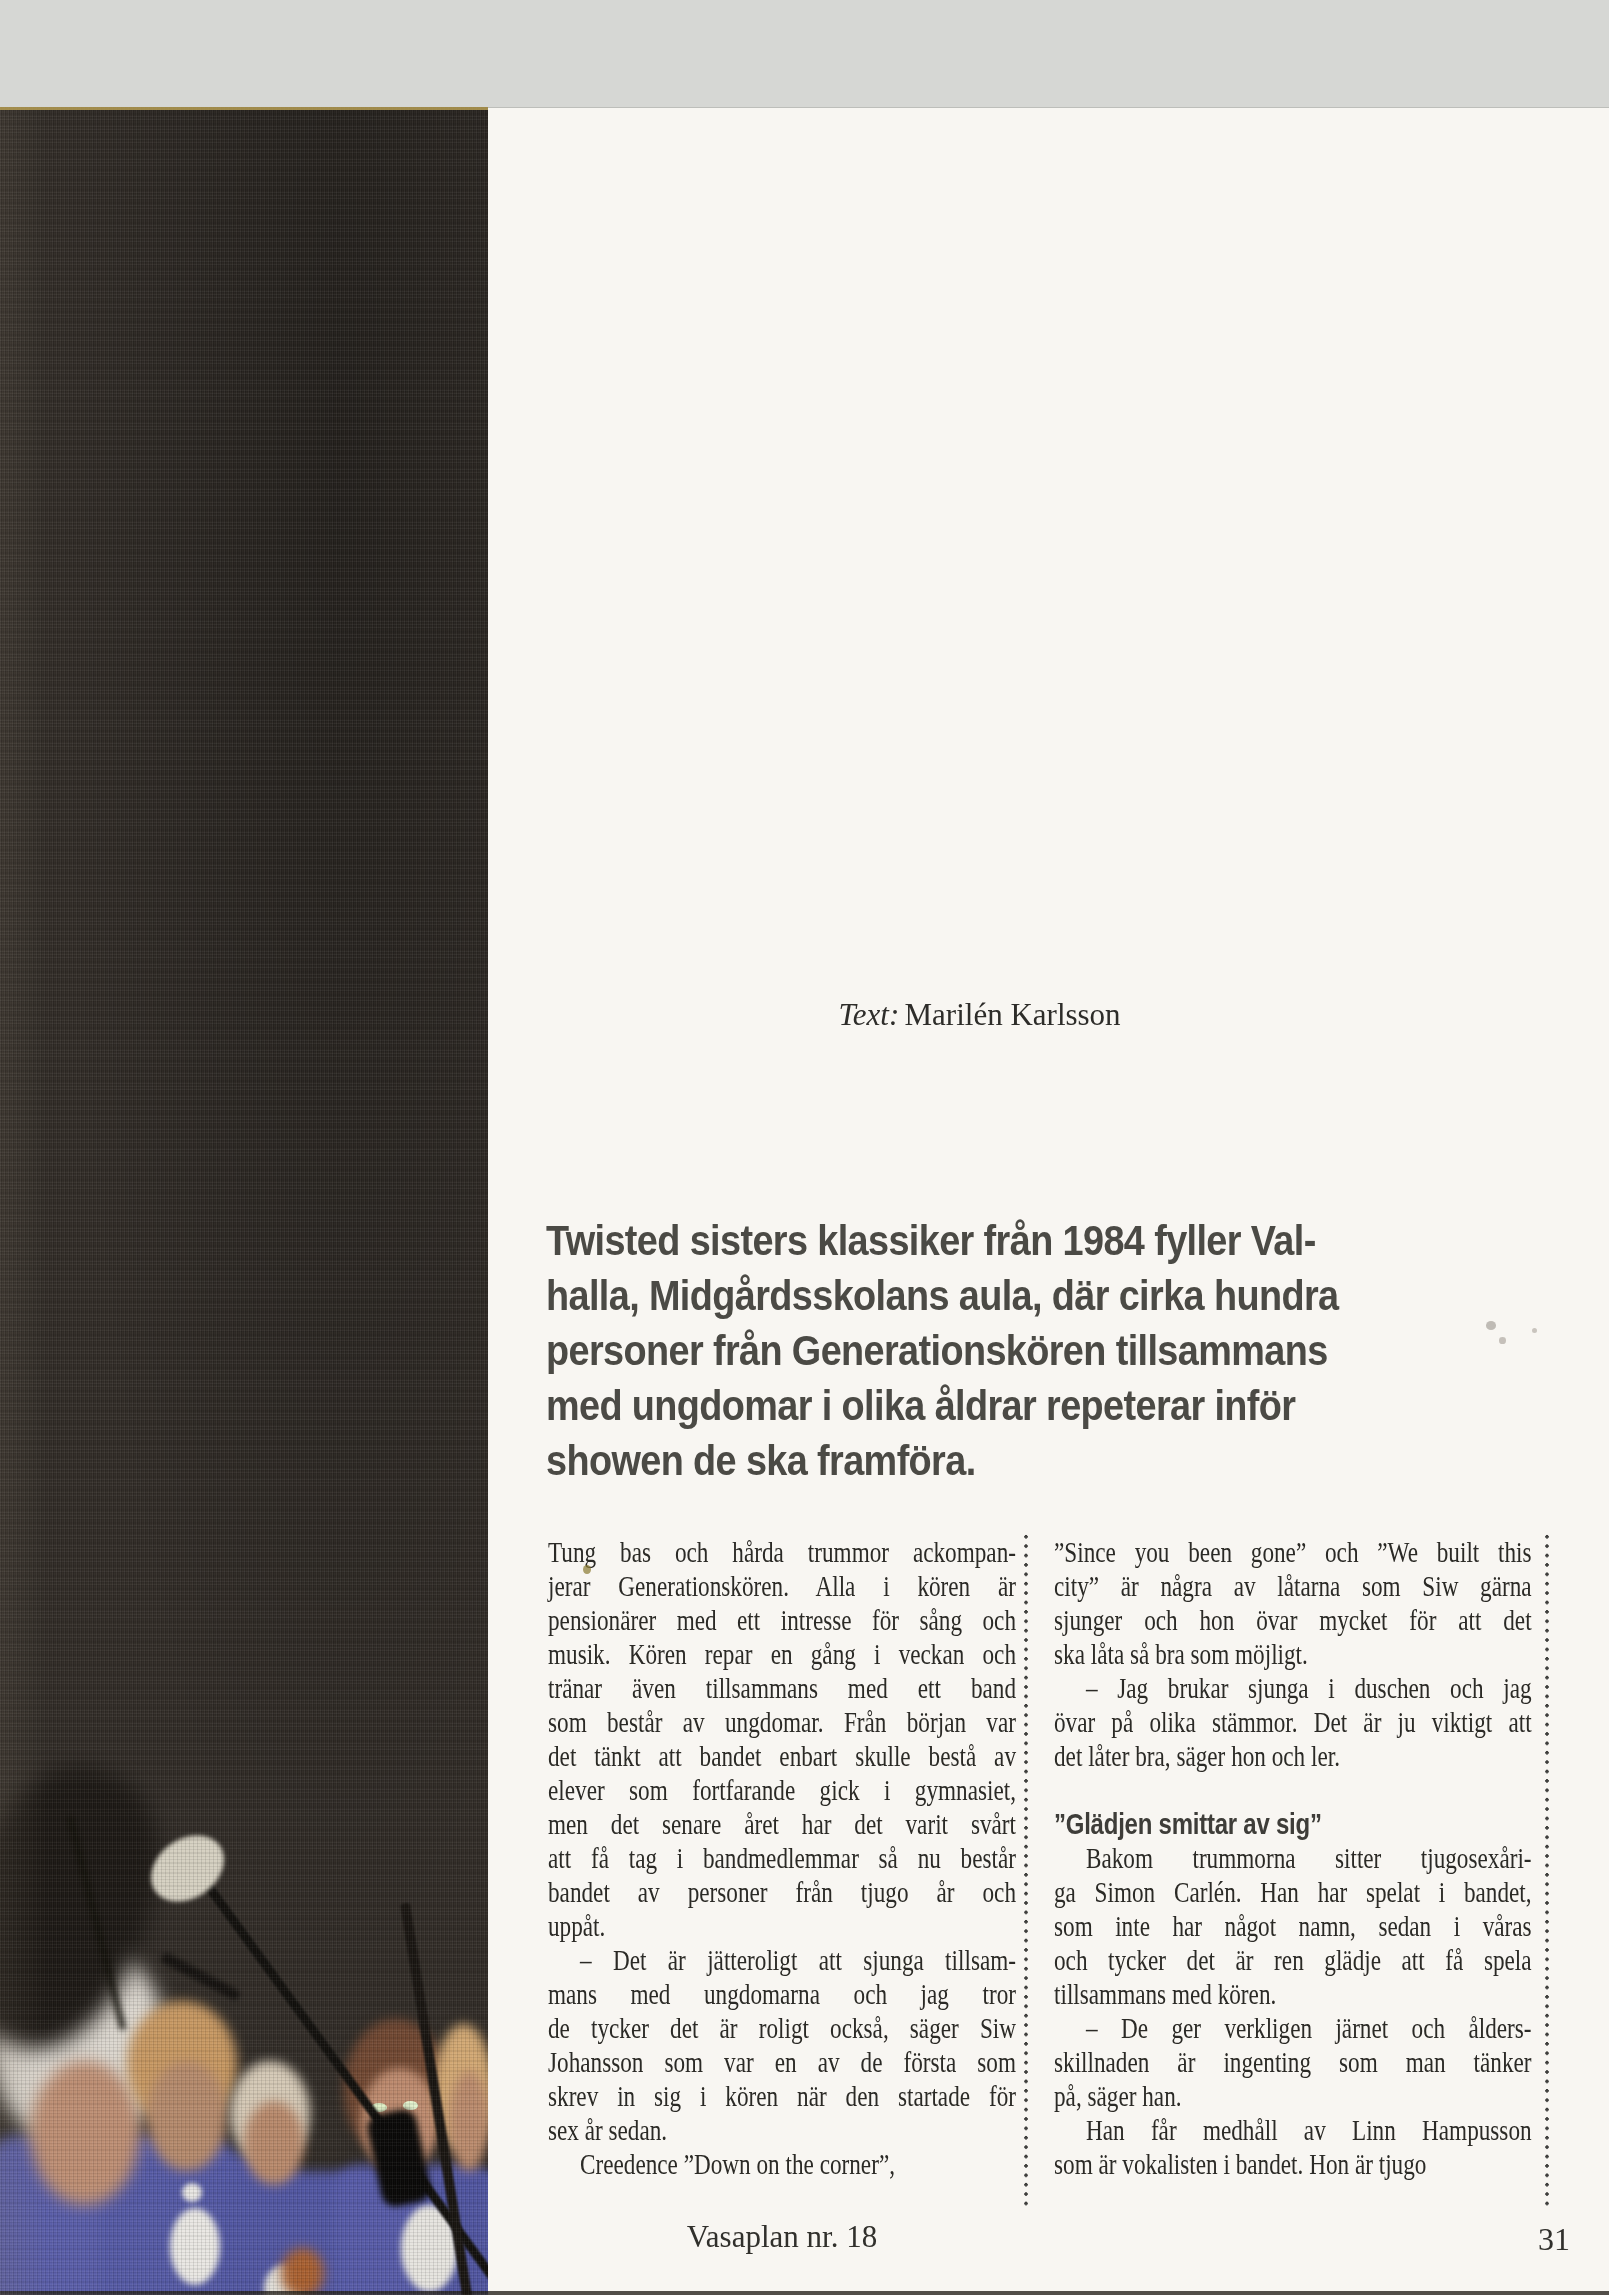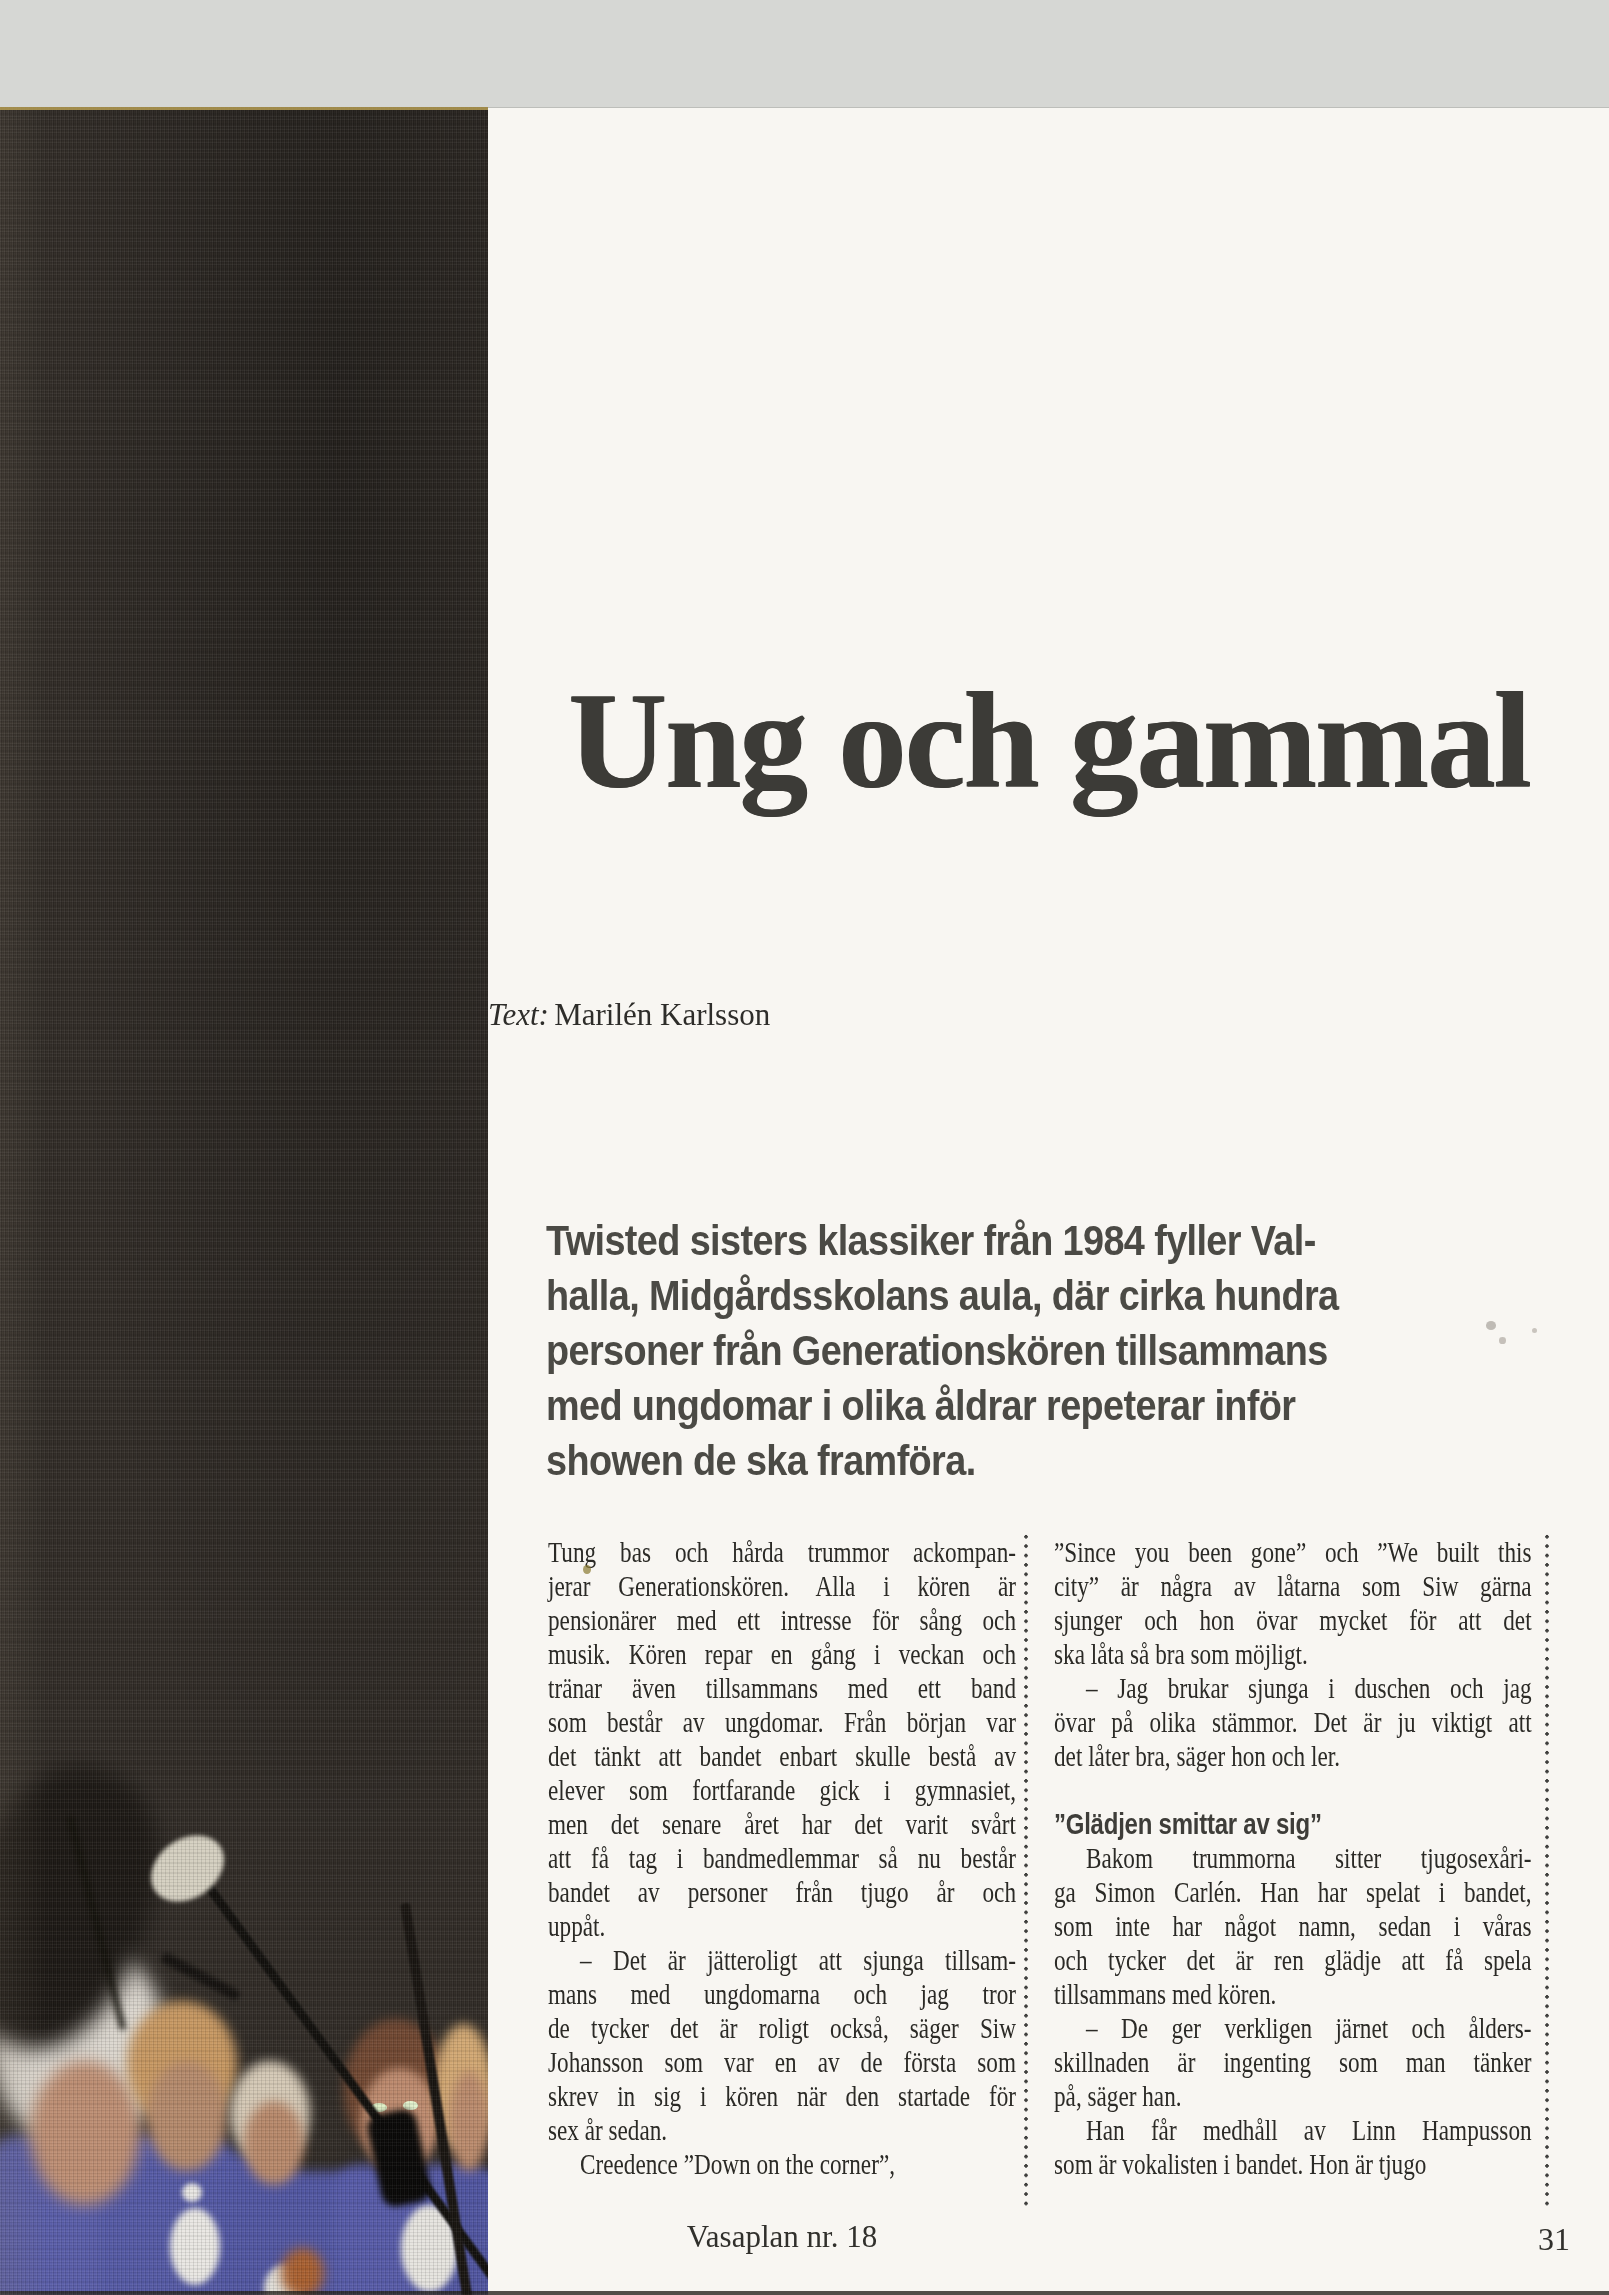--- a/index.html
+++ b/index.html
@@ -77,21 +77,21 @@
   .clamp-b{left:374px;top:2004px;width:50px;height:94px;background:#0a0908;filter:blur(3.3px);
     transform:rotate(-12deg);border-radius:14.7px;z-index:32;}
   .crossbar{left:157px;top:1864px;width:87px;height:10.7px;background:#15120f;filter:blur(2.7px);
     transform:rotate(28deg);border-radius:5.3px;z-index:31;}
   
   .title{position:absolute;left:488px;top:583px;width:1121px;text-align:center;
     font-size:137px;line-height:132px;letter-spacing:-2px;color:var(--title_ink);
     text-shadow:1px 0 0 currentColor;}
   .title span{display:block;}
   
-  .credits{position:absolute;left:488px;top:997px;width:983px;
+  .credits{position:absolute;left:488px;top:997px;width:983px;text-align:center;
     font-size:31px;line-height:36px;color:#2e2d2a;}
   .credit-label{font-style:italic;margin-right:5.3px;}
   
   .lede{position:absolute;left:546px;top:1213px;width:1120px;
     transform:scaleX(.88);transform-origin:0 0;
     font-family:"Liberation Sans","DejaVu Sans",sans-serif;font-weight:700;
     font-size:43px;line-height:55px;letter-spacing:-0.7px;color:var(--lede_ink);}
   .lede-line{white-space:nowrap;}
   
   .col{position:absolute;top:1535px;transform:scaleX(.80);transform-origin:0 0;
@@ -163,21 +163,20 @@
     <div class="ph mic-boom"></div>
     <div class="ph mic-head"></div>
     <div class="ph stand-b"></div>
     <div class="ph clamp-b"></div>
     <div class="ph crossbar"></div>
 
     <div class="photo-grain"></div>
   </div>
 
   <h1 class="title">
-    <span>Ung och gammal</span>
   </h1>
 
   <div class="credits">
     <div class="credit-line">
       <span class="credit-label">Text:</span><span>Marilén Karlsson</span>
     </div>
   </div>
 
   <div class="lede">
     <div class="lede-line">Twisted sisters klassiker från 1984 fyller Val-</div>

